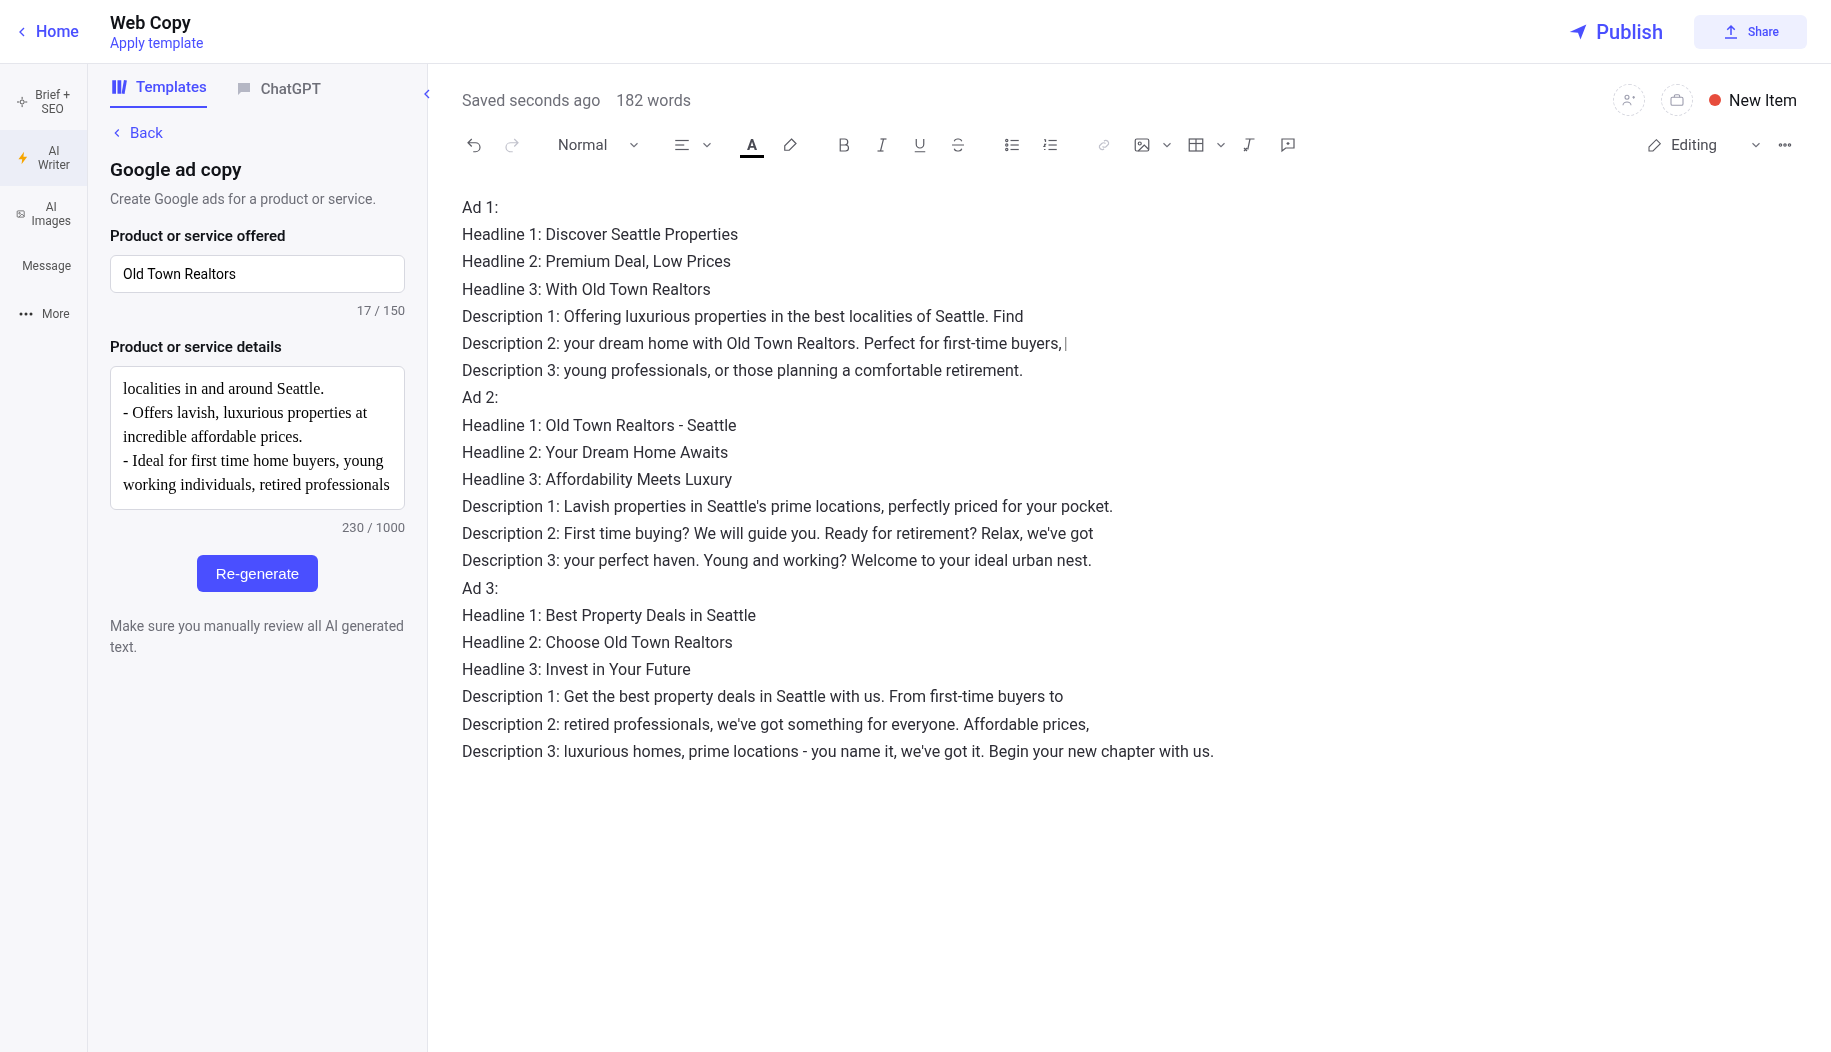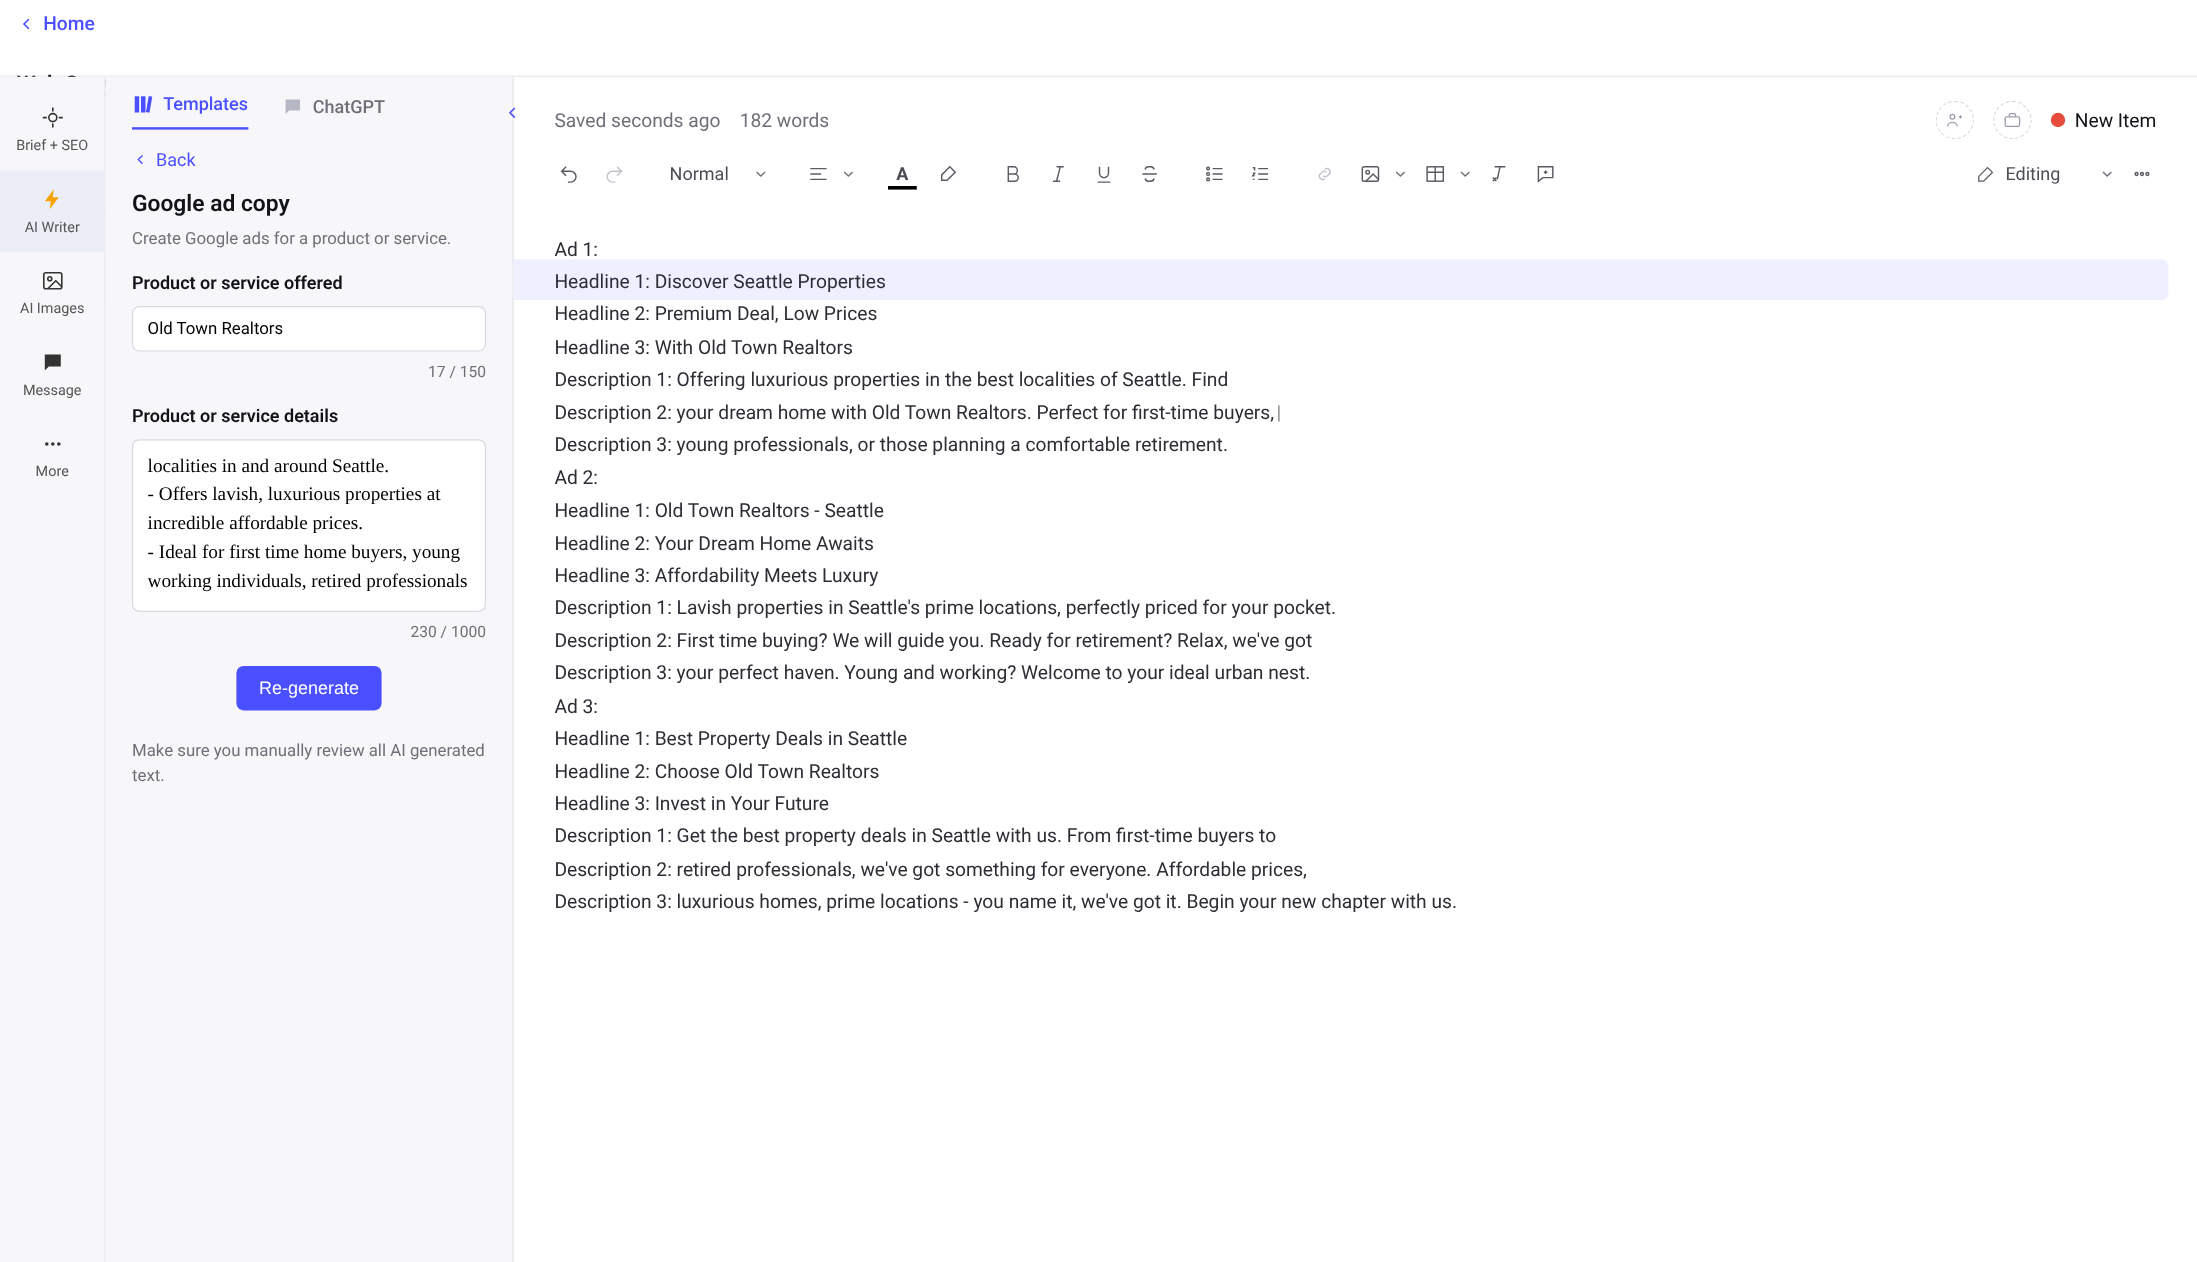--- a/index.html
+++ b/index.html
@@ -14,38 +14,38 @@
     --border:#e5e6ec;
     --border-dark:#d7d8e0;
     --red:#e74c3c;
     --radius:6px;
   }
   *{box-sizing:border-box;}
   html,body{margin:0;padding:0;height:100%;font-family:-apple-system,BlinkMacSystemFont,"Segoe UI",Roboto,Helvetica,Arial,sans-serif;color:var(--text);background:var(--bg);font-size:14px;}
   body{display:flex;flex-direction:column;height:1052px;width:1831px;overflow:hidden;}
 
   
-  .topbar{display:flex;padding:10px 24px 10px 14px;border-bottom:1px solid var(--border);gap:31px;height:64px;flex-direction:column;}
+  .topbar{display:flex;align-items:center;padding:10px 24px 10px 14px;border-bottom:1px solid var(--border);gap:31px;height:64px;}
   .home-link{display:flex;align-items:center;gap:6px;color:var(--primary);font-weight:500;font-size:16px;}
   .home-link svg{width:16px;height:16px;fill:none;stroke:var(--primary);stroke-width:2;}
   .title-block{display:flex;flex-direction:column;gap:2px;}
   .title-block .title{font-size:18px;font-weight:600;}
   .title-block .subtitle{color:var(--primary);font-size:14px;}
   .topbar-spacer{flex:1;}
   .btn-publish{display:flex;align-items:center;gap:8px;color:var(--primary);font-weight:500;font-size:20px;}
   .btn-publish svg{fill:var(--primary);}
   .btn-share{display:flex;align-items:center;gap:8px;background:var(--primary-soft);color:var(--primary);padding:8px 28px;border-radius:var(--radius);font-weight:500;font-size:12px;}
   .btn-share svg{stroke:var(--primary);}
 
   
   .main{flex:1;display:flex;min-height:0;}
 
   
   .icon-rail{width:88px;background:var(--bg-panel);border-right:1px solid var(--border);display:flex;flex-direction:column;align-items:center;padding-top:10px;}
-  .rail-item{display:flex;flex-direction:column;align-items:center;gap:6px;width:100%;padding:14px 2px;color:#444;font-size:12px;text-align:center;}
+  .rail-item{display:flex;flex-direction:row;align-items:center;gap:6px;width:100%;padding:14px 16px;color:#444;font-size:12px;text-align:center;}
   .rail-item.active{background:#eceef7;}
   .rail-item svg{width:20px;height:20px;}
   .rail-item .lbl{font-size:12px;color:#555;}
 
   
   .side-panel{width:340px;background:var(--bg-panel);border-right:1px solid var(--border);position:relative;display:flex;flex-direction:column;}
   .collapse-handle{position:absolute;right:-10px;top:14px;width:20px;height:32px;display:flex;align-items:center;justify-content:center;color:var(--primary);}
   .panel-tabs{display:flex;gap:28px;padding:14px 22px 0;}
   .panel-tab{display:flex;align-items:flex-end;gap:8px;color:var(--text-muted);padding-bottom:10px;font-size:15px;font-weight:500;}
   .panel-tab.active{color:var(--primary);border-bottom:2px solid var(--primary);}

